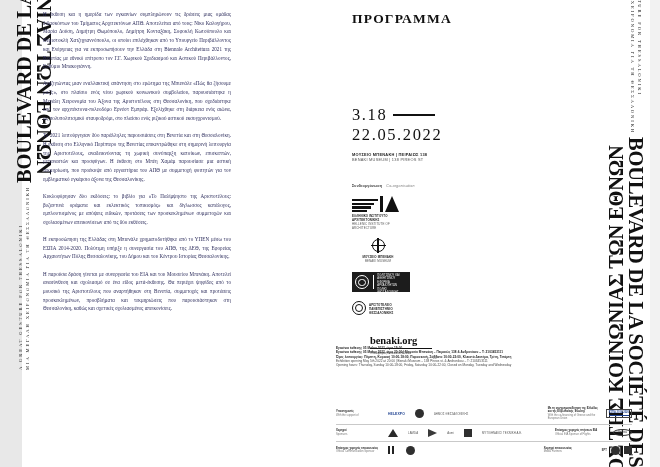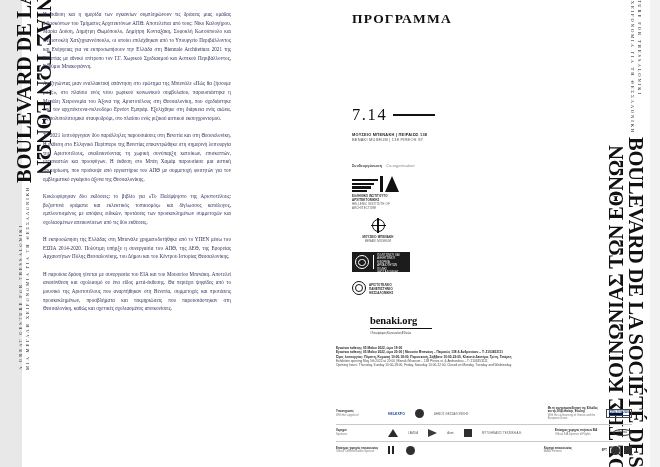--- a/index.html
+++ b/index.html
@@ -350,23 +350,24 @@
   </div>
 
   <div class="center">
 
     <div class="prog-title">
       <div>ΠΡΟΓΡΑΜΜΑ</div>
     </div>
 
     <div class="date-block">
       <div class="date-row1">
-        <span>7.14</span>
+        <span>3.18</span>
         <span class="dash"></span>
       </div>
+      <div>22.05.2022</div>
     </div>
 
     <div class="venue">
       <div>ΜΟΥΣΕΙΟ ΜΠΕΝΑΚΗ | ΠΕΙΡΑΙΩΣ 138</div>
       <div class="en">BENAKI MUSEUM | 138 PIREOS ST</div>
     </div>
 
     <div class="coorg-label">
       <span>Συνδιοργάνωση</span><span class="it">Co-organisation</span>
     </div>

